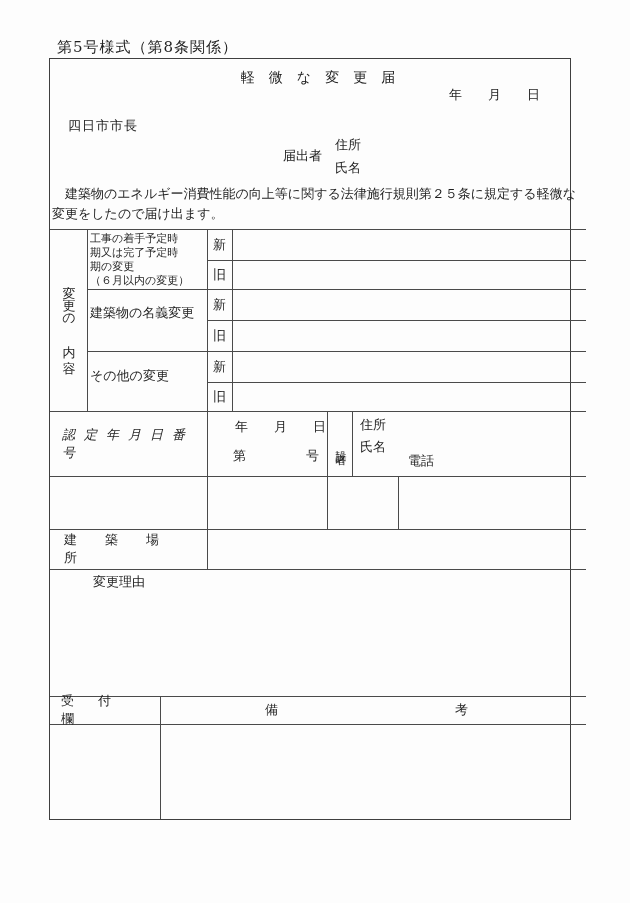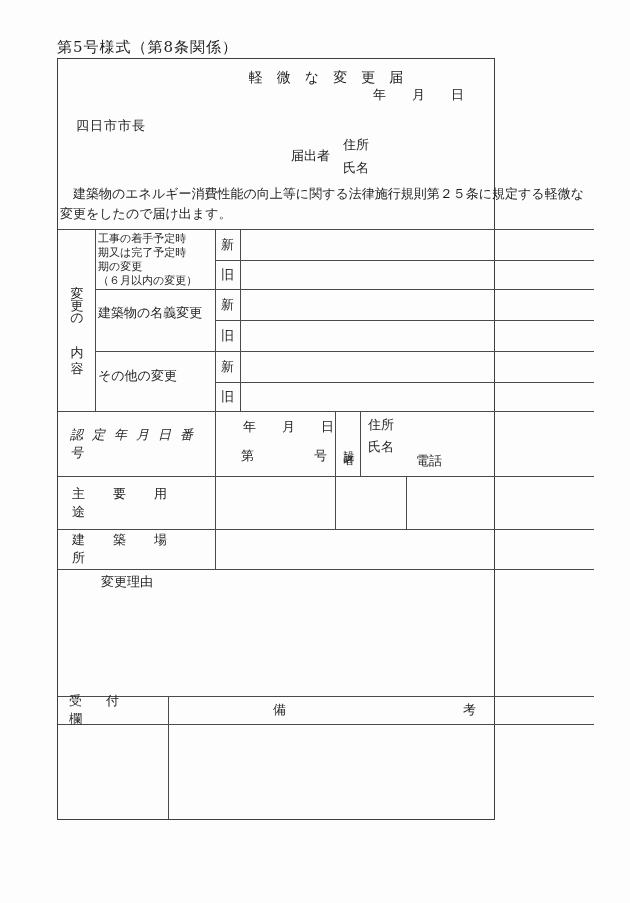--- a/index.html
+++ b/index.html
@@ -7,21 +7,21 @@
   body {
     background:#fdfdfd;
     color:#1f1f1f;
     font-family:"DejaVu Serif","Liberation Serif",serif;
     position:relative;
     font-size:13px;
   }
   .page { position:absolute; inset:0; }
   .form-number { position:absolute; left:57px; top:38px; font-size:15px; letter-spacing:1px; }
   .box {
-    position:absolute; left:57px; top:58px; width:438px; height:762px;
+    position:absolute; left:49px; top:58px; width:522px; height:762px;
     border:1px solid #3f3f3f; background:#fdfdfd;
   }
   .hl { position:absolute; height:1px; background:#4a4a4a; }
   .vl { position:absolute; width:1px; background:#4a4a4a; }
   .t  { position:absolute; white-space:pre-line; }
   .cell { position:absolute; display:flex; align-items:center; }
   .title { left:0; top:10px; width:536px; justify-content:center; font-size:14px; }
   .date-line { top:27px; right:30px; position:absolute; }
   .addressee { left:18px; top:58px; letter-spacing:1px; }
   .decl-label { left:233px; top:88px; }
@@ -117,21 +117,20 @@
     </div>
 
     <div class="cell vert designer-label">設計者</div>
 
     <div class="cell" style="left:302px;top:352px;width:234px;height:65px">
       <div class="t" style="left:8px;top:5px">住所</div>
       <div class="t" style="left:8px;top:27px">氏名</div>
       <div class="t" style="left:56px;top:41px">電話</div>
     </div>
 
-    <div class="cell usage-label justify-label">主要用途</div>
     <div class="cell" style="left:157px;top:417px;width:120px;height:53px"></div>
     <div class="cell" style="left:348px;top:417px;width:188px;height:53px"></div>
 
     <div class="cell loc-label justify-label">建築場所</div>
     <div class="cell" style="left:157px;top:470px;width:379px;height:40px"></div>
 
     <div class="t reason-label">変更理由</div>
     <div class="cell" style="left:0;top:530px;width:536px;height:107px"></div>
 
     <div class="cell reception-label">受付欄</div>

